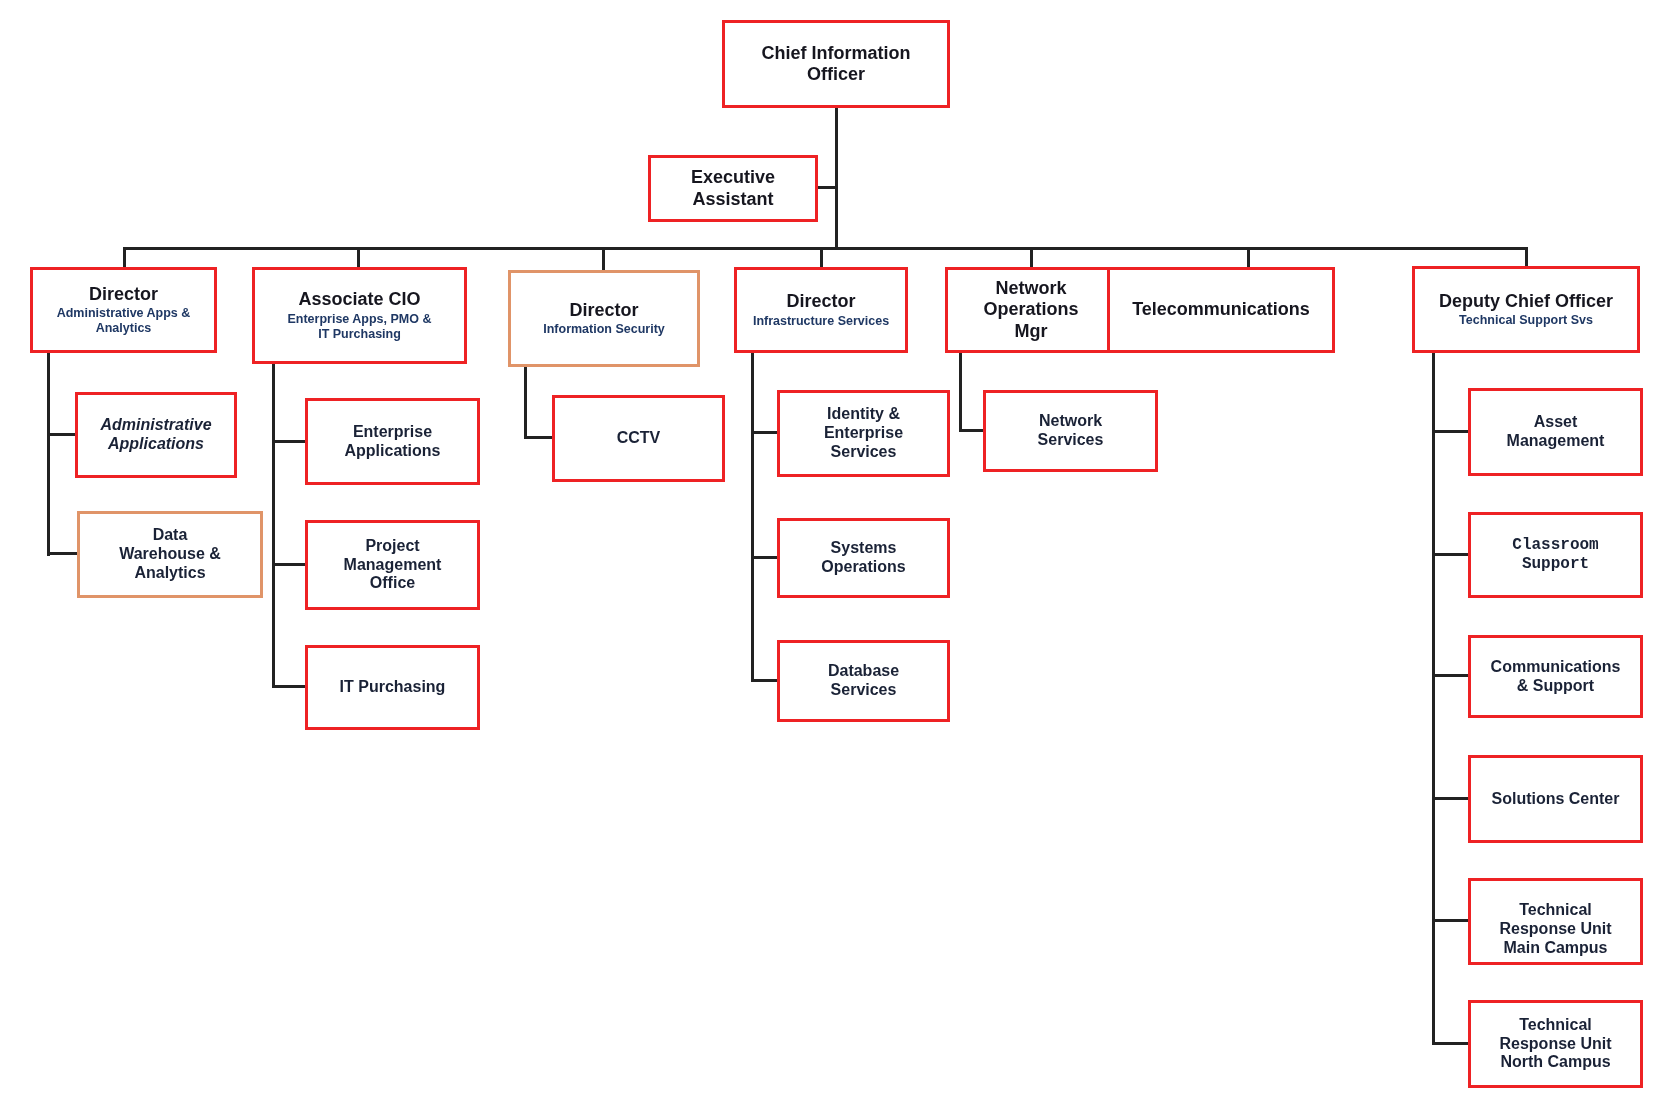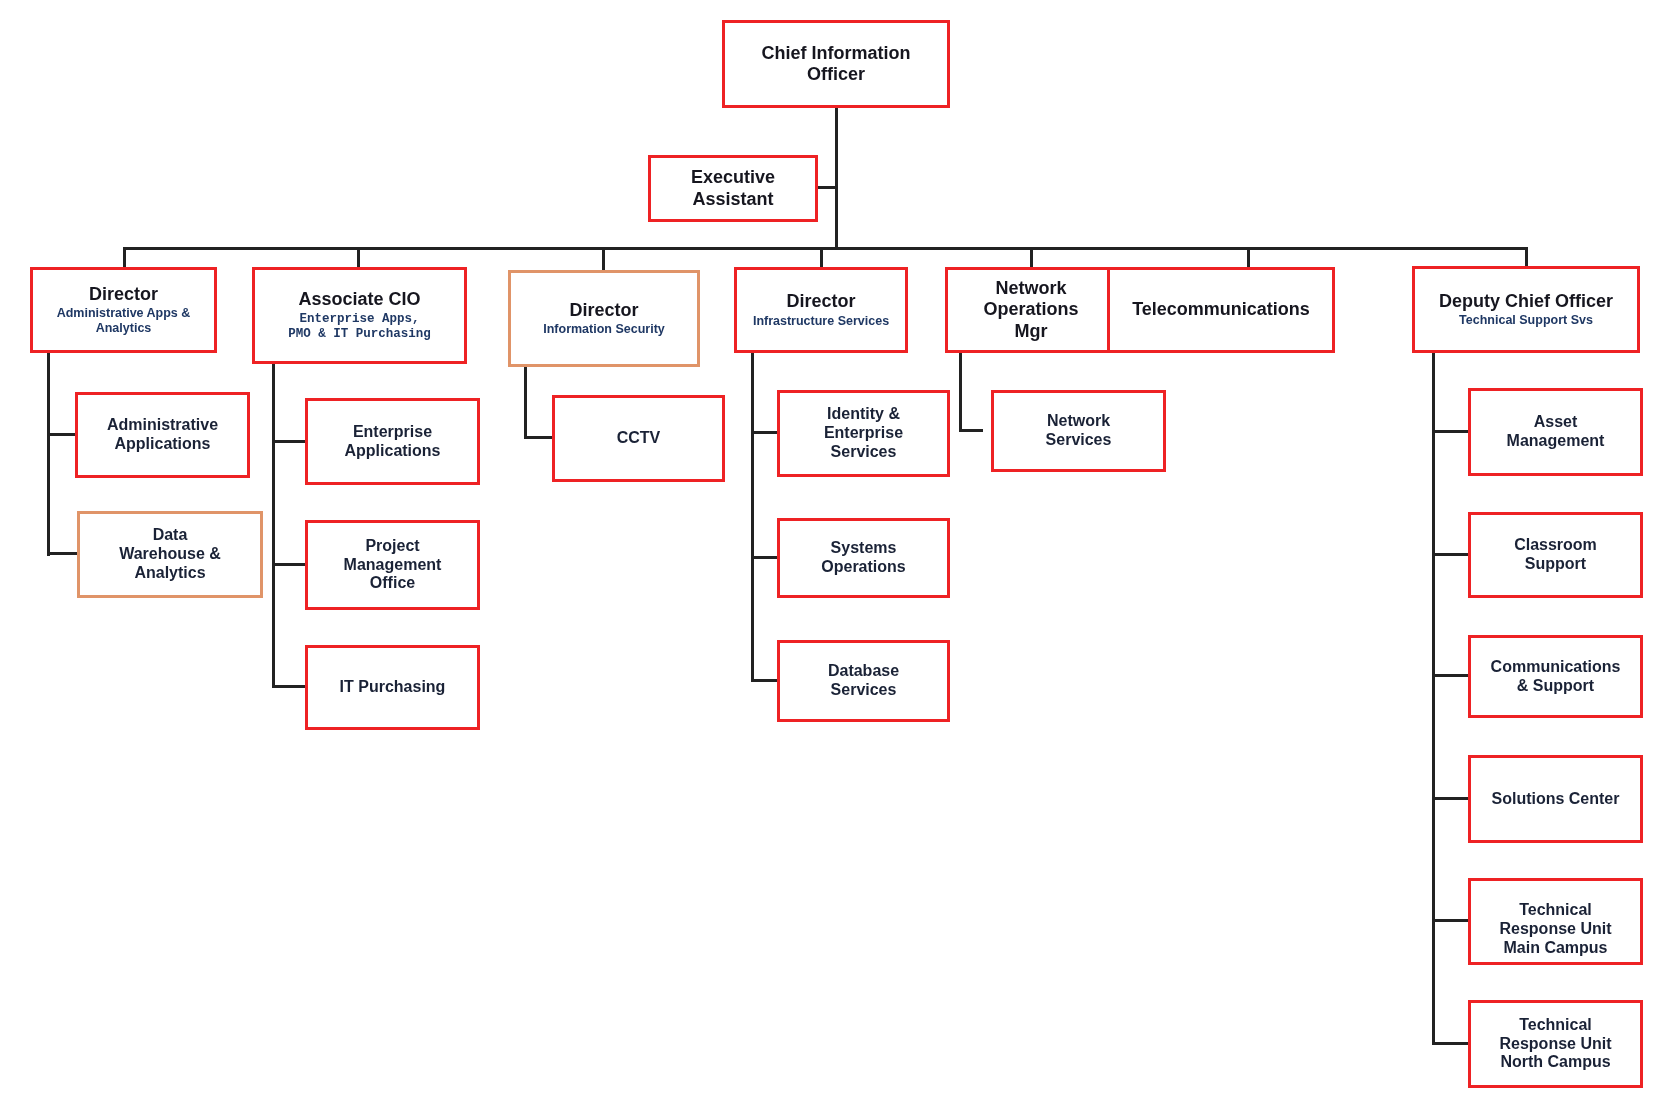--- a/index.html
+++ b/index.html
@@ -26,21 +26,21 @@
     font-weight:700;font-size:18px;line-height:1.18;color:#16161f;
   }
   .subtitle{
     font-weight:700;font-size:12.5px;line-height:1.2;color:#1f3864;margin-top:1px;
   }
   .child .title{font-size:16px;color:#1a2236;}
   
   .narrow{padding:4px 28px;}
   .pad20{padding:20px 20px;}
   .netops{padding:4px 30px;}
-  .sub-narrow{max-width:150px;font-family:Liberation Mono, monospace;}
+  .sub-narrow{max-width:150px;}
 </style>
 </head>
 <body>
 
 <div class="canvas">
 
   <div class="line" style="left:835px;top:108px;width:3px;height:141px;"></div>
 
   <div class="line" style="left:818px;top:186px;width:20px;height:3px;"></div>
 
@@ -116,21 +116,21 @@
 
   <div class="node" style="left:1107px;top:267px;width:228px;height:86px;">
     <div class="title">Telecommunications</div>
   </div>
 
   <div class="node" style="left:1412px;top:266px;width:228px;height:87px;">
     <div class="title">Deputy Chief Officer</div>
     <div class="subtitle">Technical Support Svs</div>
   </div>
 
-  <div class="node child" style="left:75px;top:392px;width:175px;height:86px;">
+  <div class="node child" style="left:75px;top:392px;width:162px;height:86px;font-style:italic;">
     <div class="title">Administrative Applications</div>
   </div>
   <div class="node child orange narrow" style="left:77px;top:511px;width:186px;height:87px;">
     <div class="title">Data Warehouse &amp; Analytics</div>
   </div>
 
   <div class="node child" style="left:305px;top:398px;width:175px;height:87px;">
     <div class="title">Enterprise Applications</div>
   </div>
   <div class="node child" style="left:305px;top:645px;width:175px;height:85px;">
@@ -147,28 +147,28 @@
   <div class="node child narrow" style="left:777px;top:390px;width:173px;height:87px;">
     <div class="title">Identity &amp; Enterprise Services</div>
   </div>
   <div class="node child narrow" style="left:777px;top:518px;width:173px;height:80px;">
     <div class="title">Systems Operations</div>
   </div>
   <div class="node child narrow" style="left:777px;top:640px;width:173px;height:82px;">
     <div class="title">Database Services</div>
   </div>
 
-  <div class="node child narrow" style="left:983px;top:390px;width:175px;height:82px;margin-left:8px;">
+  <div class="node child narrow" style="left:983px;top:390px;width:175px;height:82px;">
     <div class="title">Network Services</div>
   </div>
 
   <div class="node child narrow" style="left:1468px;top:388px;width:175px;height:88px;">
     <div class="title">Asset Management</div>
   </div>
-  <div class="node child narrow" style="left:1468px;top:512px;width:175px;height:86px;">
+  <div class="node child narrow" style="left:1468px;top:512px;width:175px;height:86px;font-family:Liberation Mono, monospace;">
     <div class="title">Classroom Support</div>
   </div>
   <div class="node child pad20" style="left:1468px;top:635px;width:175px;height:83px;">
     <div class="title">Communications &amp; Support</div>
   </div>
   <div class="node child" style="left:1468px;top:755px;width:175px;height:88px;">
     <div class="title">Solutions Center</div>
   </div>
   <div class="node child narrow" style="left:1468px;top:878px;width:175px;height:87px;justify-content:flex-end;">
     <div class="title">Technical Response Unit Main Campus</div>

